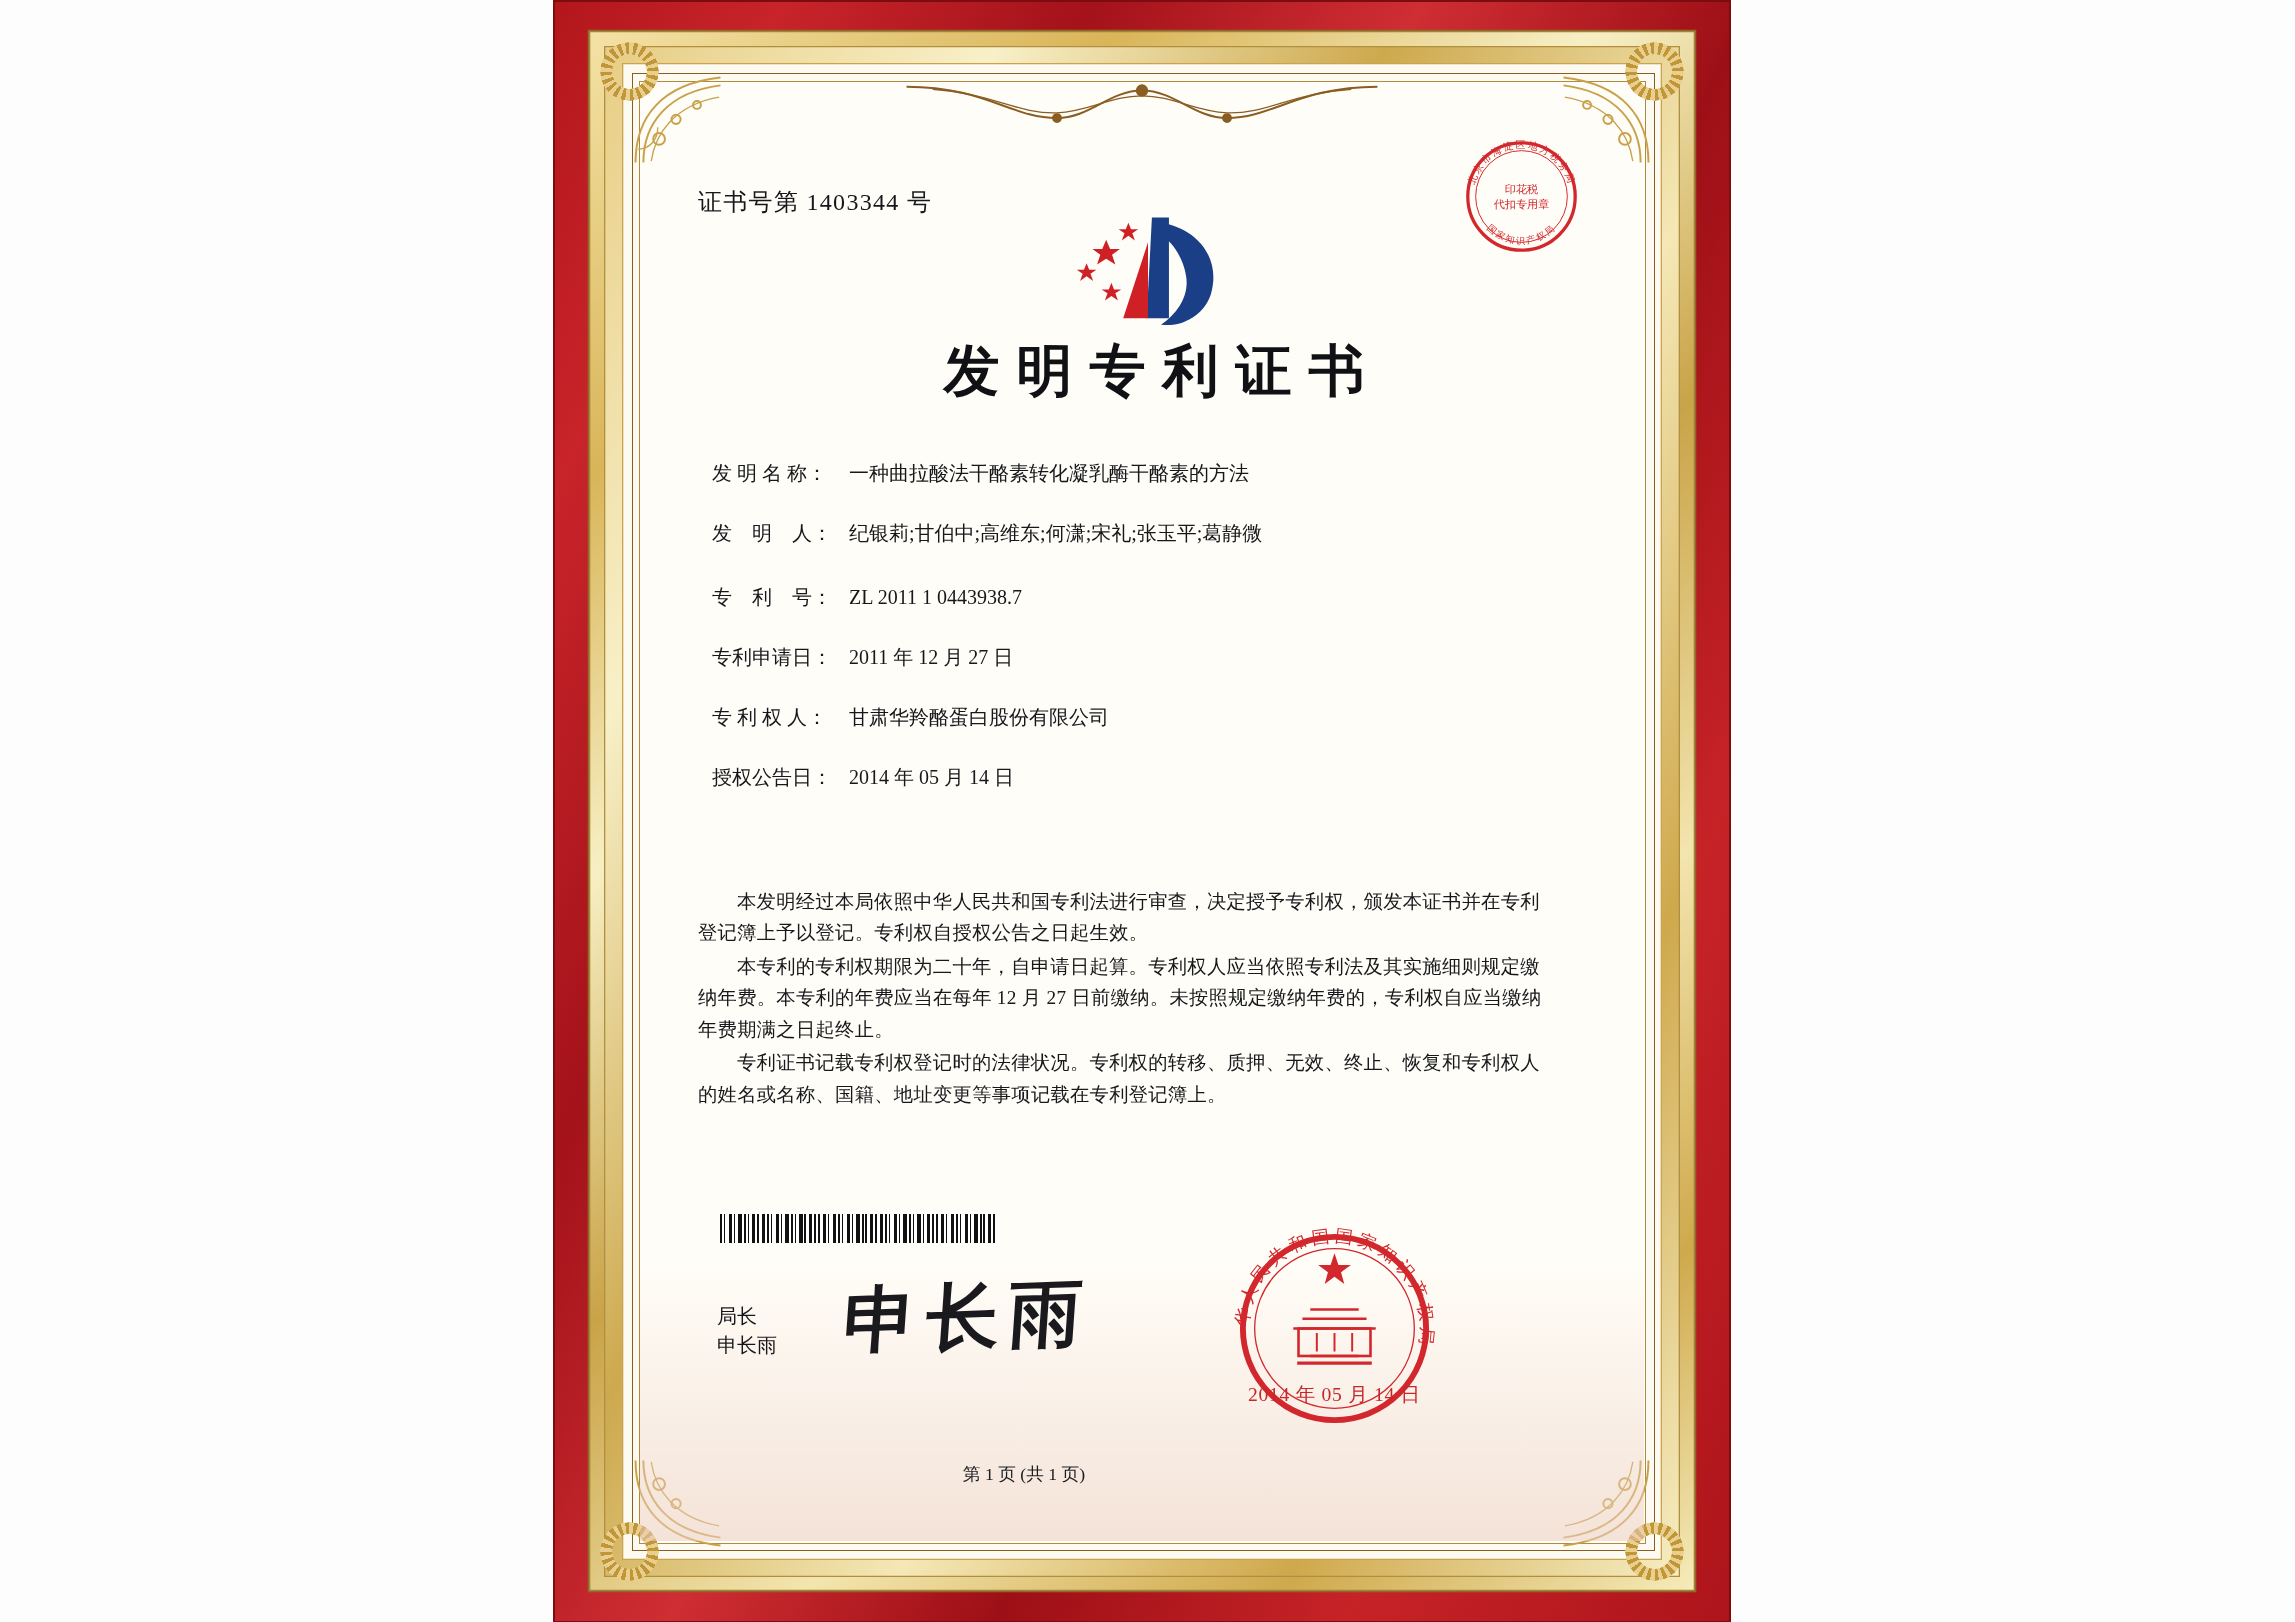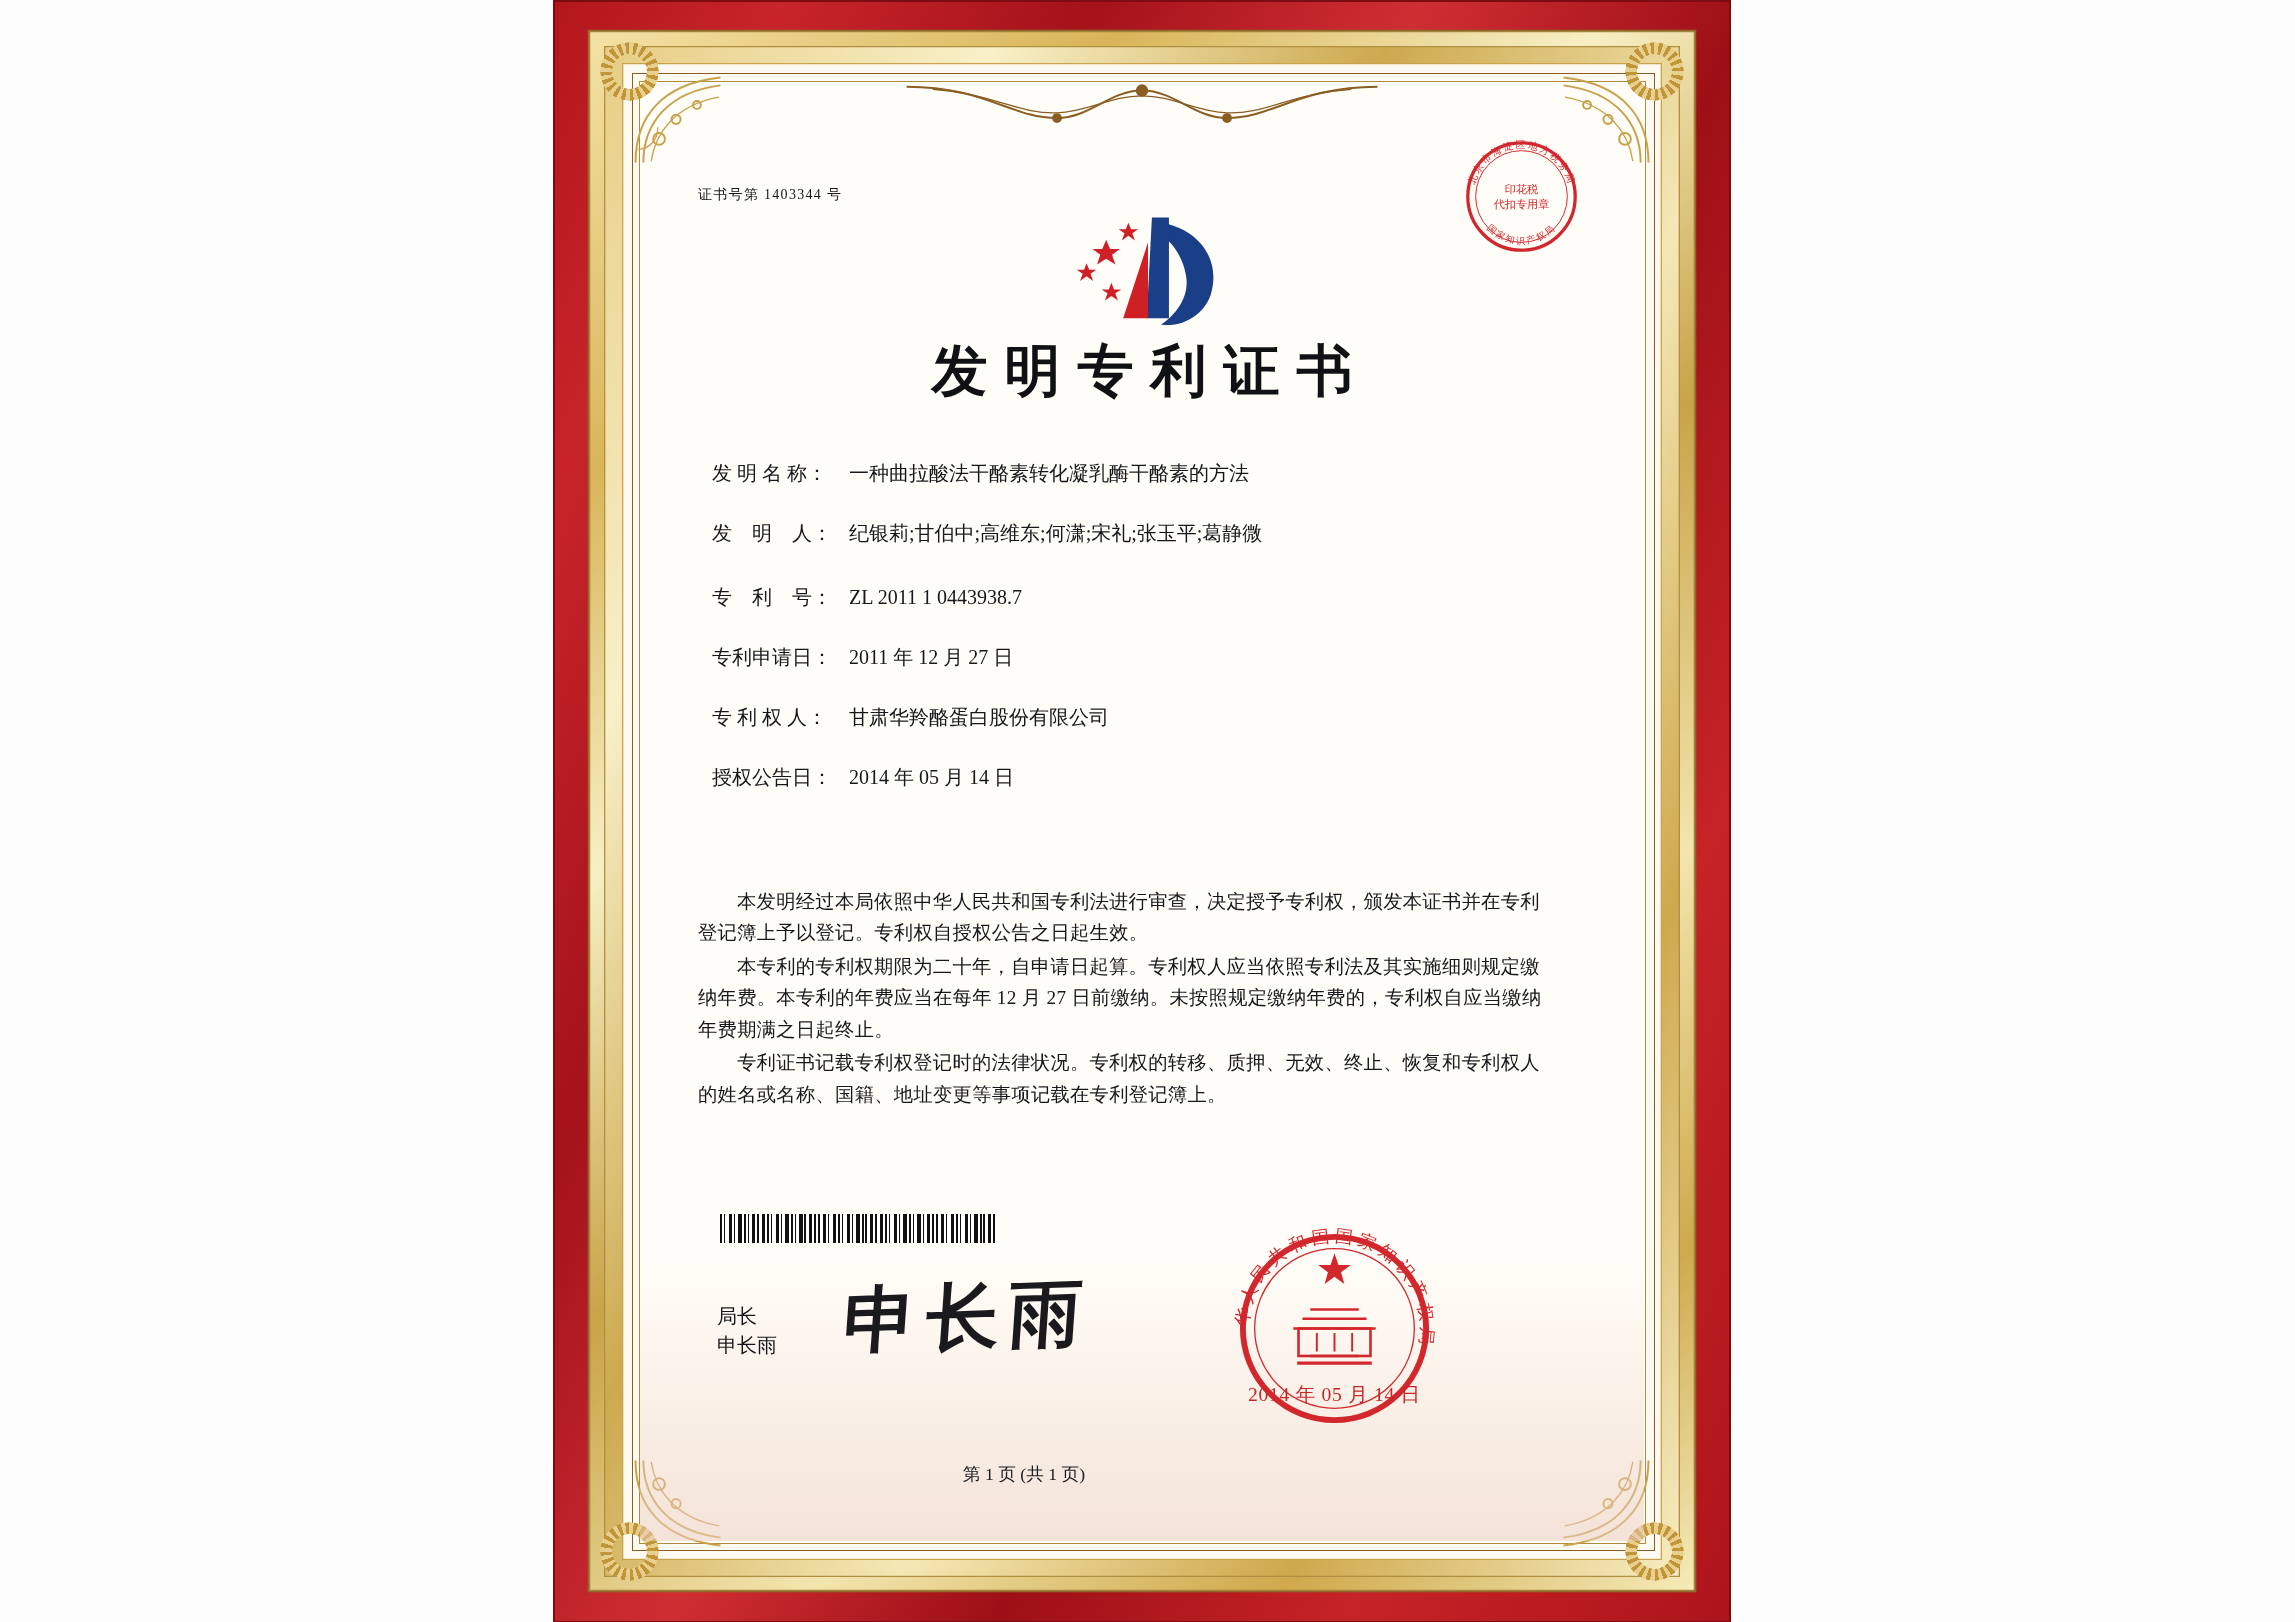--- a/index.html
+++ b/index.html
@@ -105,21 +105,21 @@
   
   .top-ornament {
     position: absolute;
     left: 50%; top: 80px;
     transform: translateX(-50%);
   }
   .cert-no-text {
     position: absolute;
     left: 698px;
     top: 186px;
-    font-size: 14px;
+    font-size: 24px;
     color: #16171b;
     letter-spacing: 1.3px;
     font-family: "Liberation Serif", serif;
   }
 
   
   .logo {
     position: absolute;
     left: 50%;
     top: 203px;
@@ -132,20 +132,21 @@
     position: absolute;
     left: 0; right: 0;
     top: 334px;
     text-align: center;
     font-size: 56px;
     font-weight: bold;
     letter-spacing: 17px;
     color: #101114;
     font-family: Liberation Mono, monospace;
     text-indent: 17px;
+    padding-left: 12px;
   }
 
   
   .fields {
     position: absolute;
     left: 698px;
     top: 458px;
     width: 929px;
   }
   .row {

